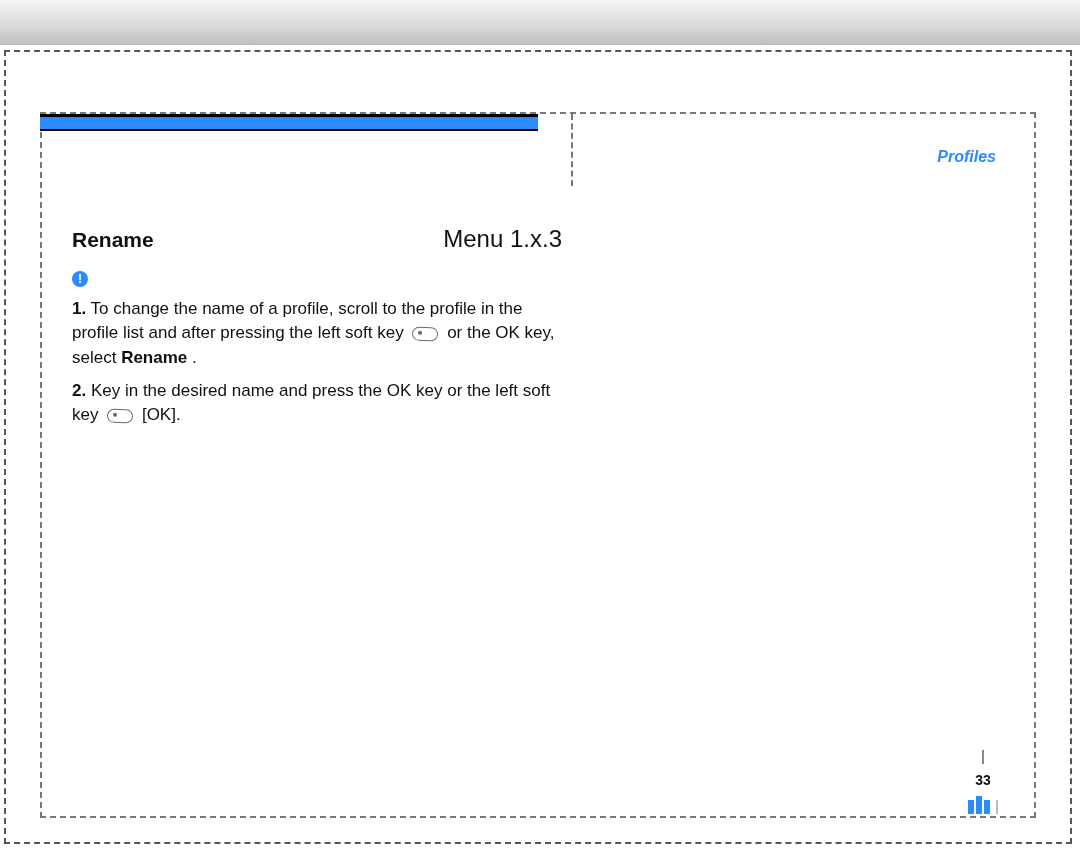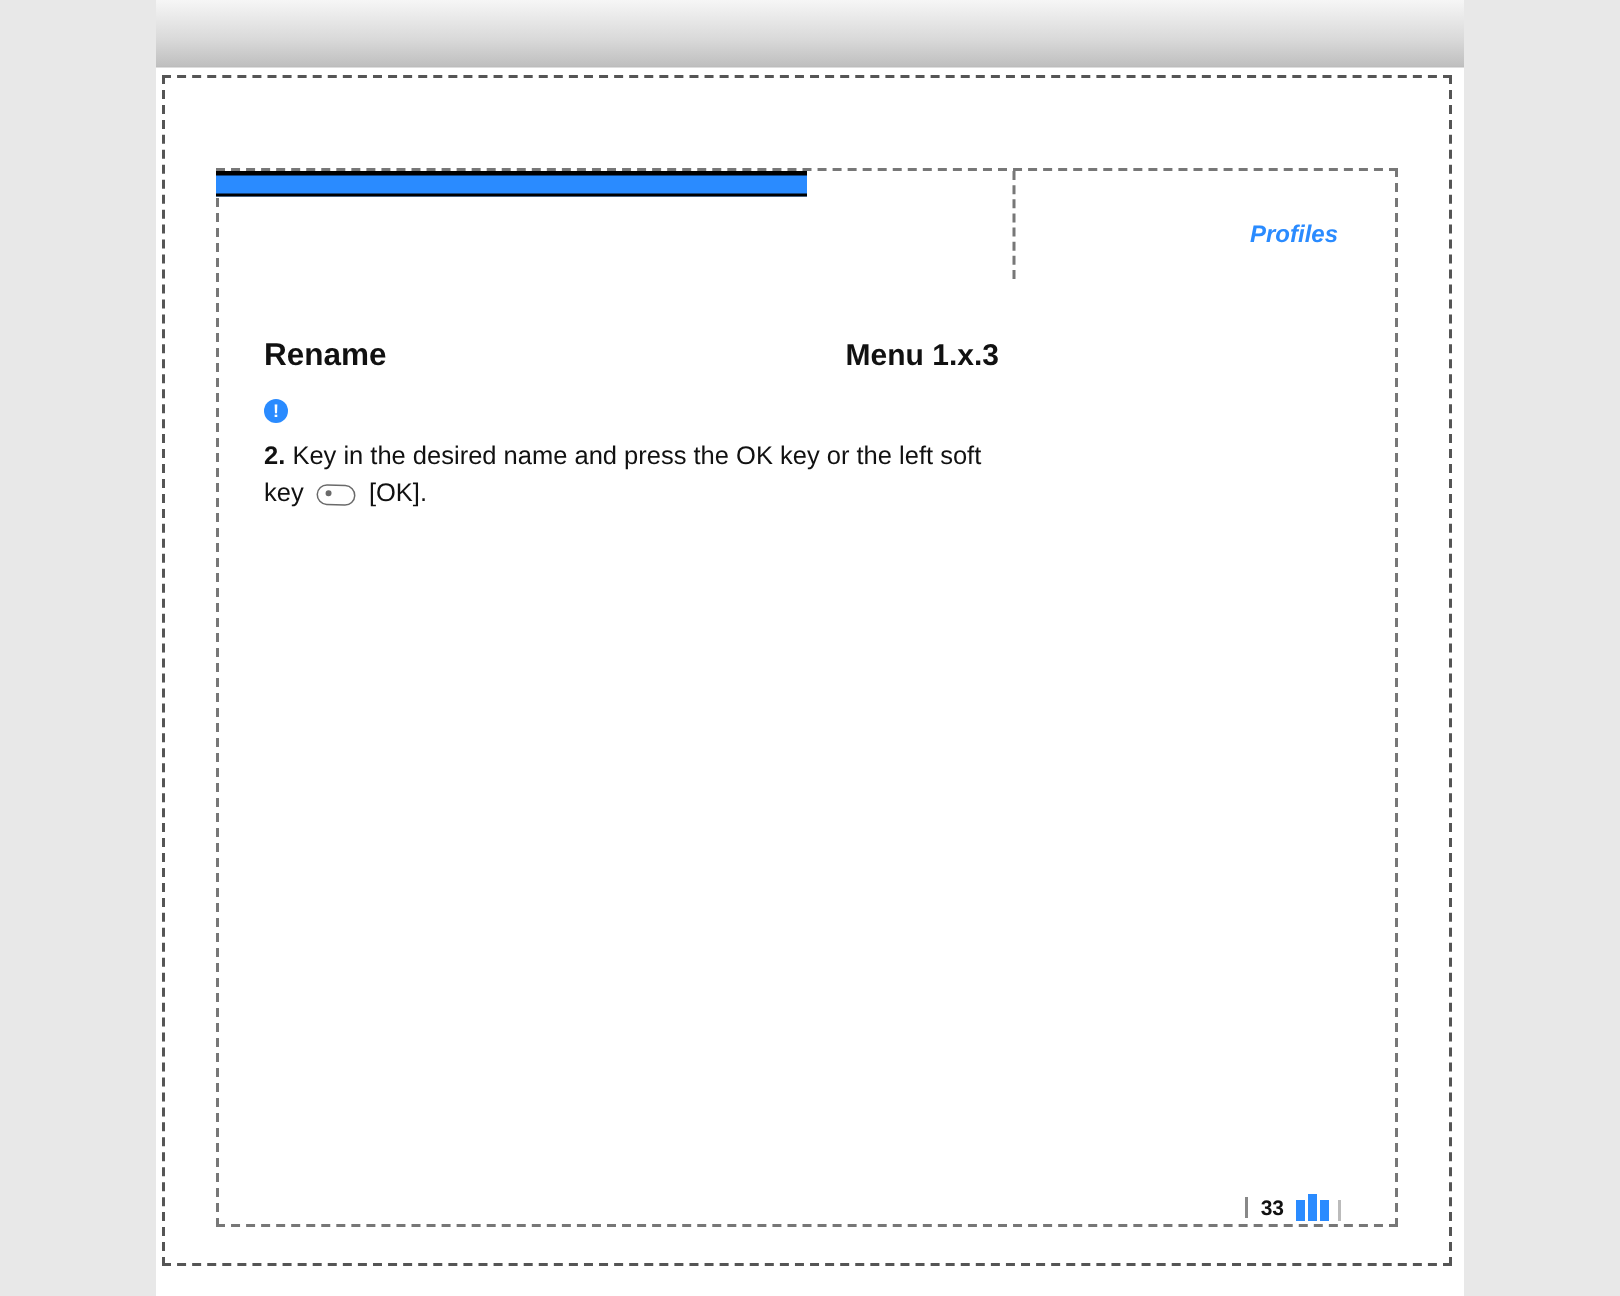--- a/index.html
+++ b/index.html
@@ -1,16 +1,16 @@
 <!DOCTYPE html>
 <html><head>
 <meta charset="utf-8">
 <style>
   html,body{margin:0;padding:0;background:#e8e8e8;font-family:Arial,Helvetica,sans-serif;}
-  .stage{width:872px;height:864px;margin:0 auto;position:relative;background:#fff;}
+  .stage{width:1080px;height:864px;margin:0 auto;position:relative;background:#fff;}
   .top-band{
     height:44px;
     background:linear-gradient(#f6f6f6,#d9d9d9 60%,#bfbfbf 100%);
     border-bottom:1px solid #bcbcbc;
   }
   .page-frame{
     position:absolute;left:4px;right:8px;top:50px;bottom:20px;
     border:2px dashed #555;
     background:#fff;
   }
@@ -40,21 +40,21 @@
     position:absolute; right:40px; top:34px;
     color:#2a8bff;font-weight:bold;font-style:italic;font-size:16px;
   }
   .content{
     position:absolute;left:32px;top:90px;width:490px;
     color:#111;font-size:17px;line-height:1.45;
   }
   .bullet .lead{font-weight:bold;}
   .heading-row{display:flex;justify-content:space-between;align-items:baseline;margin:18px 0 8px 0;}
   .heading-title{font-weight:bold;font-size:21px;}
-  .heading-menu{font-weight:bold;font-size:20px;}
+  .heading-menu{font-weight:normal;font-size:24px;}
   .note{
     display:flex;gap:8px;align-items:flex-start;
     font-size:14px;color:#222;margin:12px 0 10px 0;
   }
   .note-icon{
     width:16px;height:16px;border-radius:50%;background:#2a8bff;color:#fff;
     font-weight:bold;font-size:12px;display:flex;align-items:center;justify-content:center;
     line-height:1;flex:0 0 16px;margin-top:2px;
   }
   .note-label{font-weight:bold;margin-right:4px;}
@@ -67,21 +67,21 @@
     position:relative;vertical-align:middle;margin:0 4px;
     transform:rotate(2deg);
   }
   .softkey-icon::after{
     content:"";position:absolute;left:5px;top:3px;width:4px;height:4px;border-radius:50%;
     background:#6a6a6a;
   }
   
   .footer{
     position:absolute;right:38px;bottom:2px;display:flex;align-items:center;gap:8px;
-    font-size:14px;color:#111;
+    font-size:14px;color:#111;flex-direction:column;
   }
   .thin-bar{width:2px;height:14px;background:#888;}
   .folio{font-weight:bold;}
   .tabs{display:flex;gap:2px;align-items:flex-end;}
   .tab{width:6px;background:#2a8bff;}
   .t1{height:14px;} .t2{height:18px;} .t3{height:14px;}
   .tabs .spacer{width:2px;}
 </style>
 </head>
 <body>
@@ -106,20 +106,28 @@
         <div class="heading-row">
           <span class="heading-title">Rename</span>
           <span class="heading-menu">Menu 1.x.3</span>
         </div>
 
 
         <div class="note">
           <span class="note-icon">!</span>
         </div>
 
+        <div class="step">
+          <span class="step-num">1.</span>
+          <span> To change the name of a profile, scroll to the profile in the profile list and after pressing the left soft key </span>
+          <span class="softkey-icon"></span>
+          <span> or the OK key, select </span>
+          <b>Rename</b>
+          <span>.</span>
+        </div>
 
         <div class="step">
           <span class="step-num">2.</span>
           <span> Key in the desired name and press the OK key or the left soft key </span>
           <span class="softkey-icon"></span>
           <span> [OK].</span>
         </div>
 
       </div>
 

